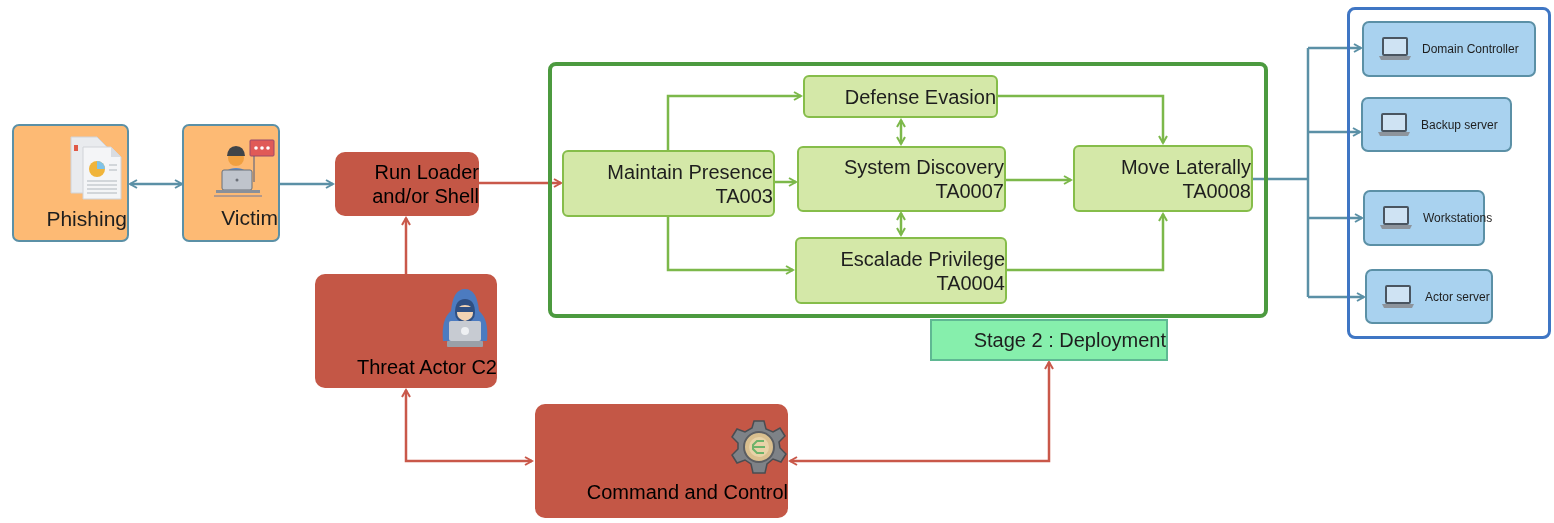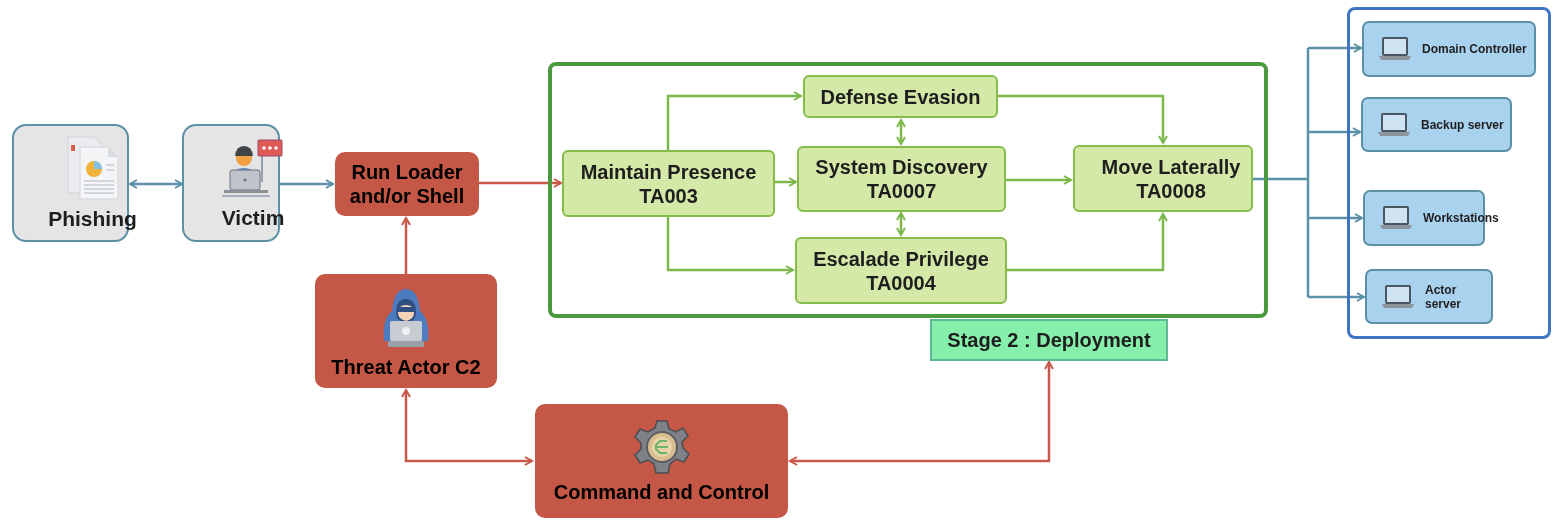--- a/index.html
+++ b/index.html
@@ -1,29 +1,29 @@
 <!DOCTYPE html>
 <html><head>
 <meta charset="utf-8">
 <style>
   html, body { margin:0; padding:0; background:#ffffff; }
   body { width:1554px; height:523px; position:relative; overflow:hidden;
          font-family:"Liberation Sans", sans-serif; }
   #canvas { position:absolute; left:0; top:0; width:1554px; height:523px; }
   .node { position:absolute; box-sizing:border-box; display:flex; flex-direction:column;
-          align-items:center; justify-content:center; text-align:center; color:#1e1e1e;
-          font-weight:bold; line-height:1.2; }
-  .blue { background:#e5e5e5; border:2px solid #5b90a6; border-radius:14px;padding-left:44px; }
+          align-items:flex-end; justify-content:center; text-align:center; color:#1e1e1e;
+          font-weight:normal; line-height:1.2; }
+  .blue { background:#fdba74; border:2px solid #5b90a6; border-radius:7px;padding-left:44px; }
   .red  { background:#c45746; border-radius:10px; color:#000000; }
   .green { background:#d4e8a8; border:2px solid #86bd4a; border-radius:6px; font-size:20px; }
   .teal { background:#86efac; border:2px solid #5fb893; font-size:20px; }
   .frame-green { position:absolute; box-sizing:border-box; border:4px solid #4c9a3f; border-radius:8px; }
   .frame-blue { position:absolute; box-sizing:border-box; border:3px solid #3f76c4; border-radius:8px; }
   .target { position:absolute; box-sizing:border-box; background:#a9d2ef; border:2px solid #5b90a6;
-            border-radius:7px; display:flex; align-items:center; font-weight:bold; font-size:12px; color:#1e1e1e; }
+            border-radius:7px; display:flex; align-items:center; font-weight:normal; font-size:12px; color:#1e1e1e; }
   .target svg { margin-left:14px; margin-right:10px; flex:0 0 auto; }
   .lbl-big { font-size:21px; }
   .lbl-mid { font-size:20px; }
 </style>
 </head>
 <body>
 
 <svg id="canvas" width="1554" height="523">
   <defs>
     <marker id="arBlue" markerWidth="10" markerHeight="10" refX="8" refY="5" orient="auto" markerUnits="userSpaceOnUse">

